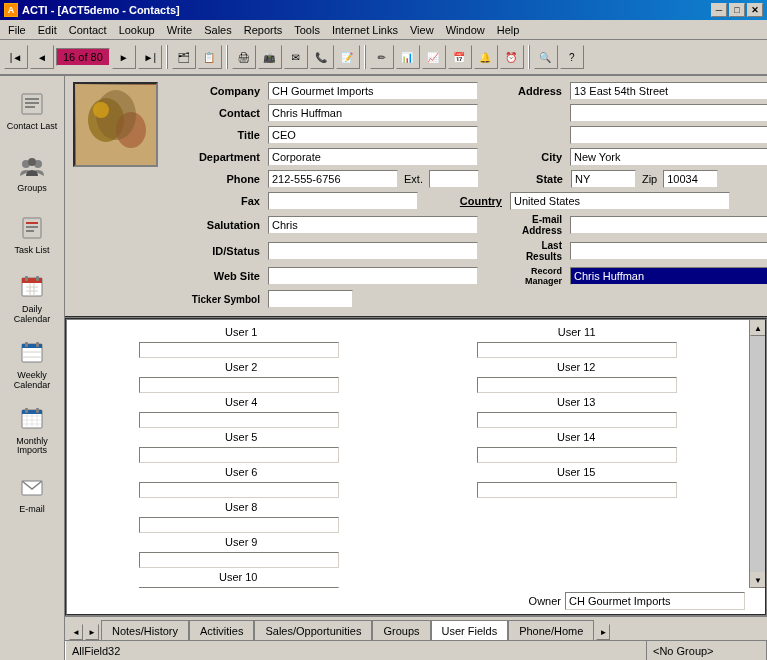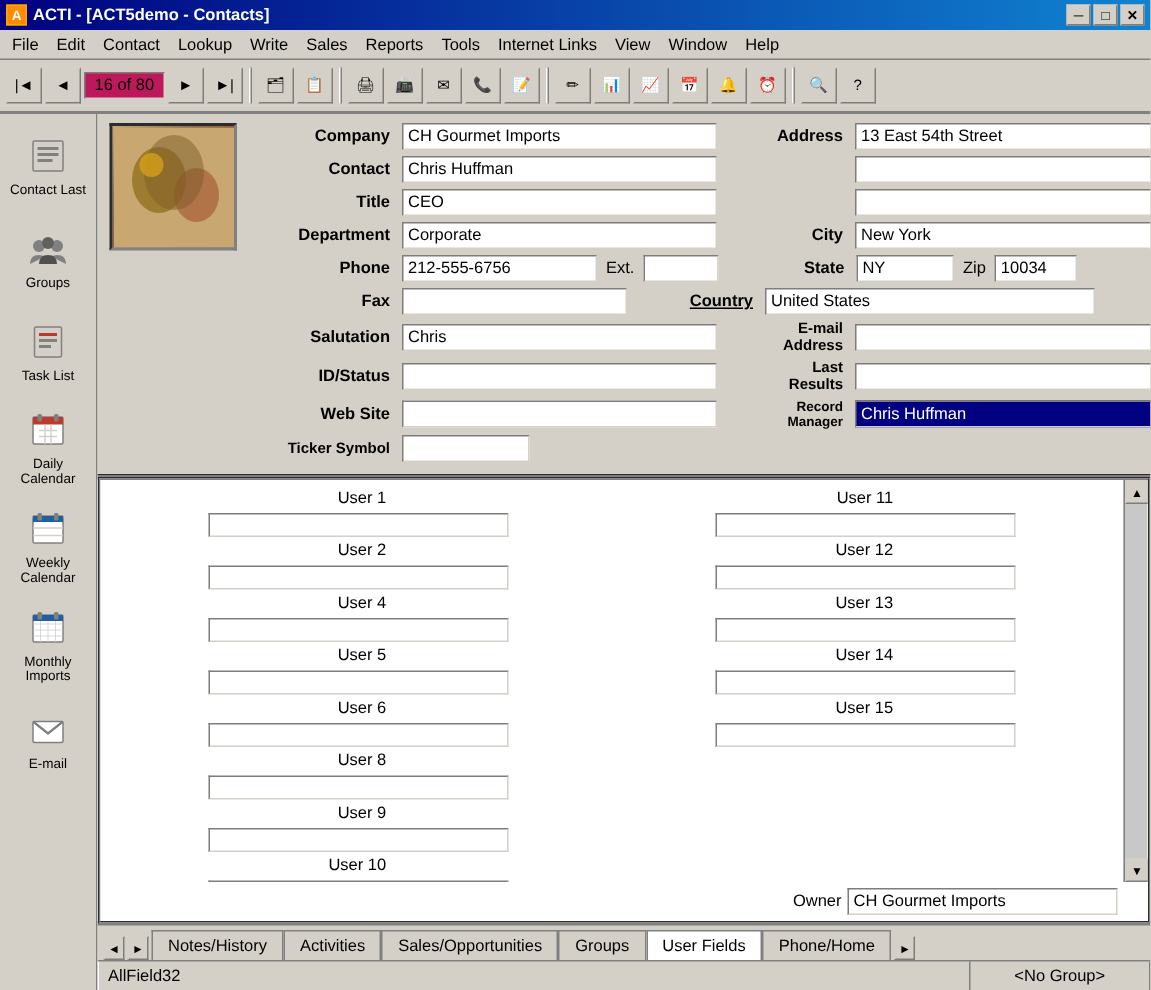--- a/index.html
+++ b/index.html
@@ -49,21 +49,21 @@
     .tab-nav-btn { width: 14px; height: 16px; background: #d4d0c8; border: 1px outset #d4d0c8; font-size: 8px; display: flex; align-items: center; justify-content: center; cursor: pointer; margin-right: 2px; }
     .tab { padding: 2px 10px; background: #d4d0c8; border: 1px solid #808080; border-bottom: none; cursor: pointer; font-size: 11px; height: 20px; display: flex; align-items: center; }
     .tab.active { background: white; font-weight: normal; }
     .tab-scroll-right { width: 14px; height: 16px; background: #d4d0c8; border: 1px outset #d4d0c8; font-size: 8px; display: flex; align-items: center; justify-content: center; cursor: pointer; margin-left: 2px; }
 
     
     .status-bar { background: #d4d0c8; height: 20px; display: flex; align-items: center; border-top: 1px solid #808080; font-size: 11px; }
     .status-section { padding: 1px 6px; border-right: 1px solid #808080; height: 100%; display: flex; align-items: center; }
     .status-section:first-child { flex: 1; }
     .status-mid { width: 200px; border-left: 1px solid white; border-right: 1px solid #808080; }
-    .status-right { width: 120px; justify-content: center; }
+    .status-right { width: 120px; }
     .form-image-placeholder { width: 85px; height: 85px; background: linear-gradient(135deg, #c8a870 0%, #8b7355 30%, #a0522d 60%, #654321 100%); border: 2px inset #808080; flex-shrink: 0; display: flex; align-items: center; justify-content: center; overflow: hidden; margin-right: 8px; }
     
     
     .vscroll { display: flex; flex-direction: column; width: 16px; background: #d4d0c8; border-left: 1px solid #808080; }
 
     
     .rm-wrapper { display: inline-flex; align-items: center; }
     .rm-input { width: 198px; height: 18px; border: 1px inset #d4d0c8; background: #000080; color: white; padding: 1px 3px; font-size: 11px; }
 
     .ext-label { font-size: 11px; margin: 0 2px; }

